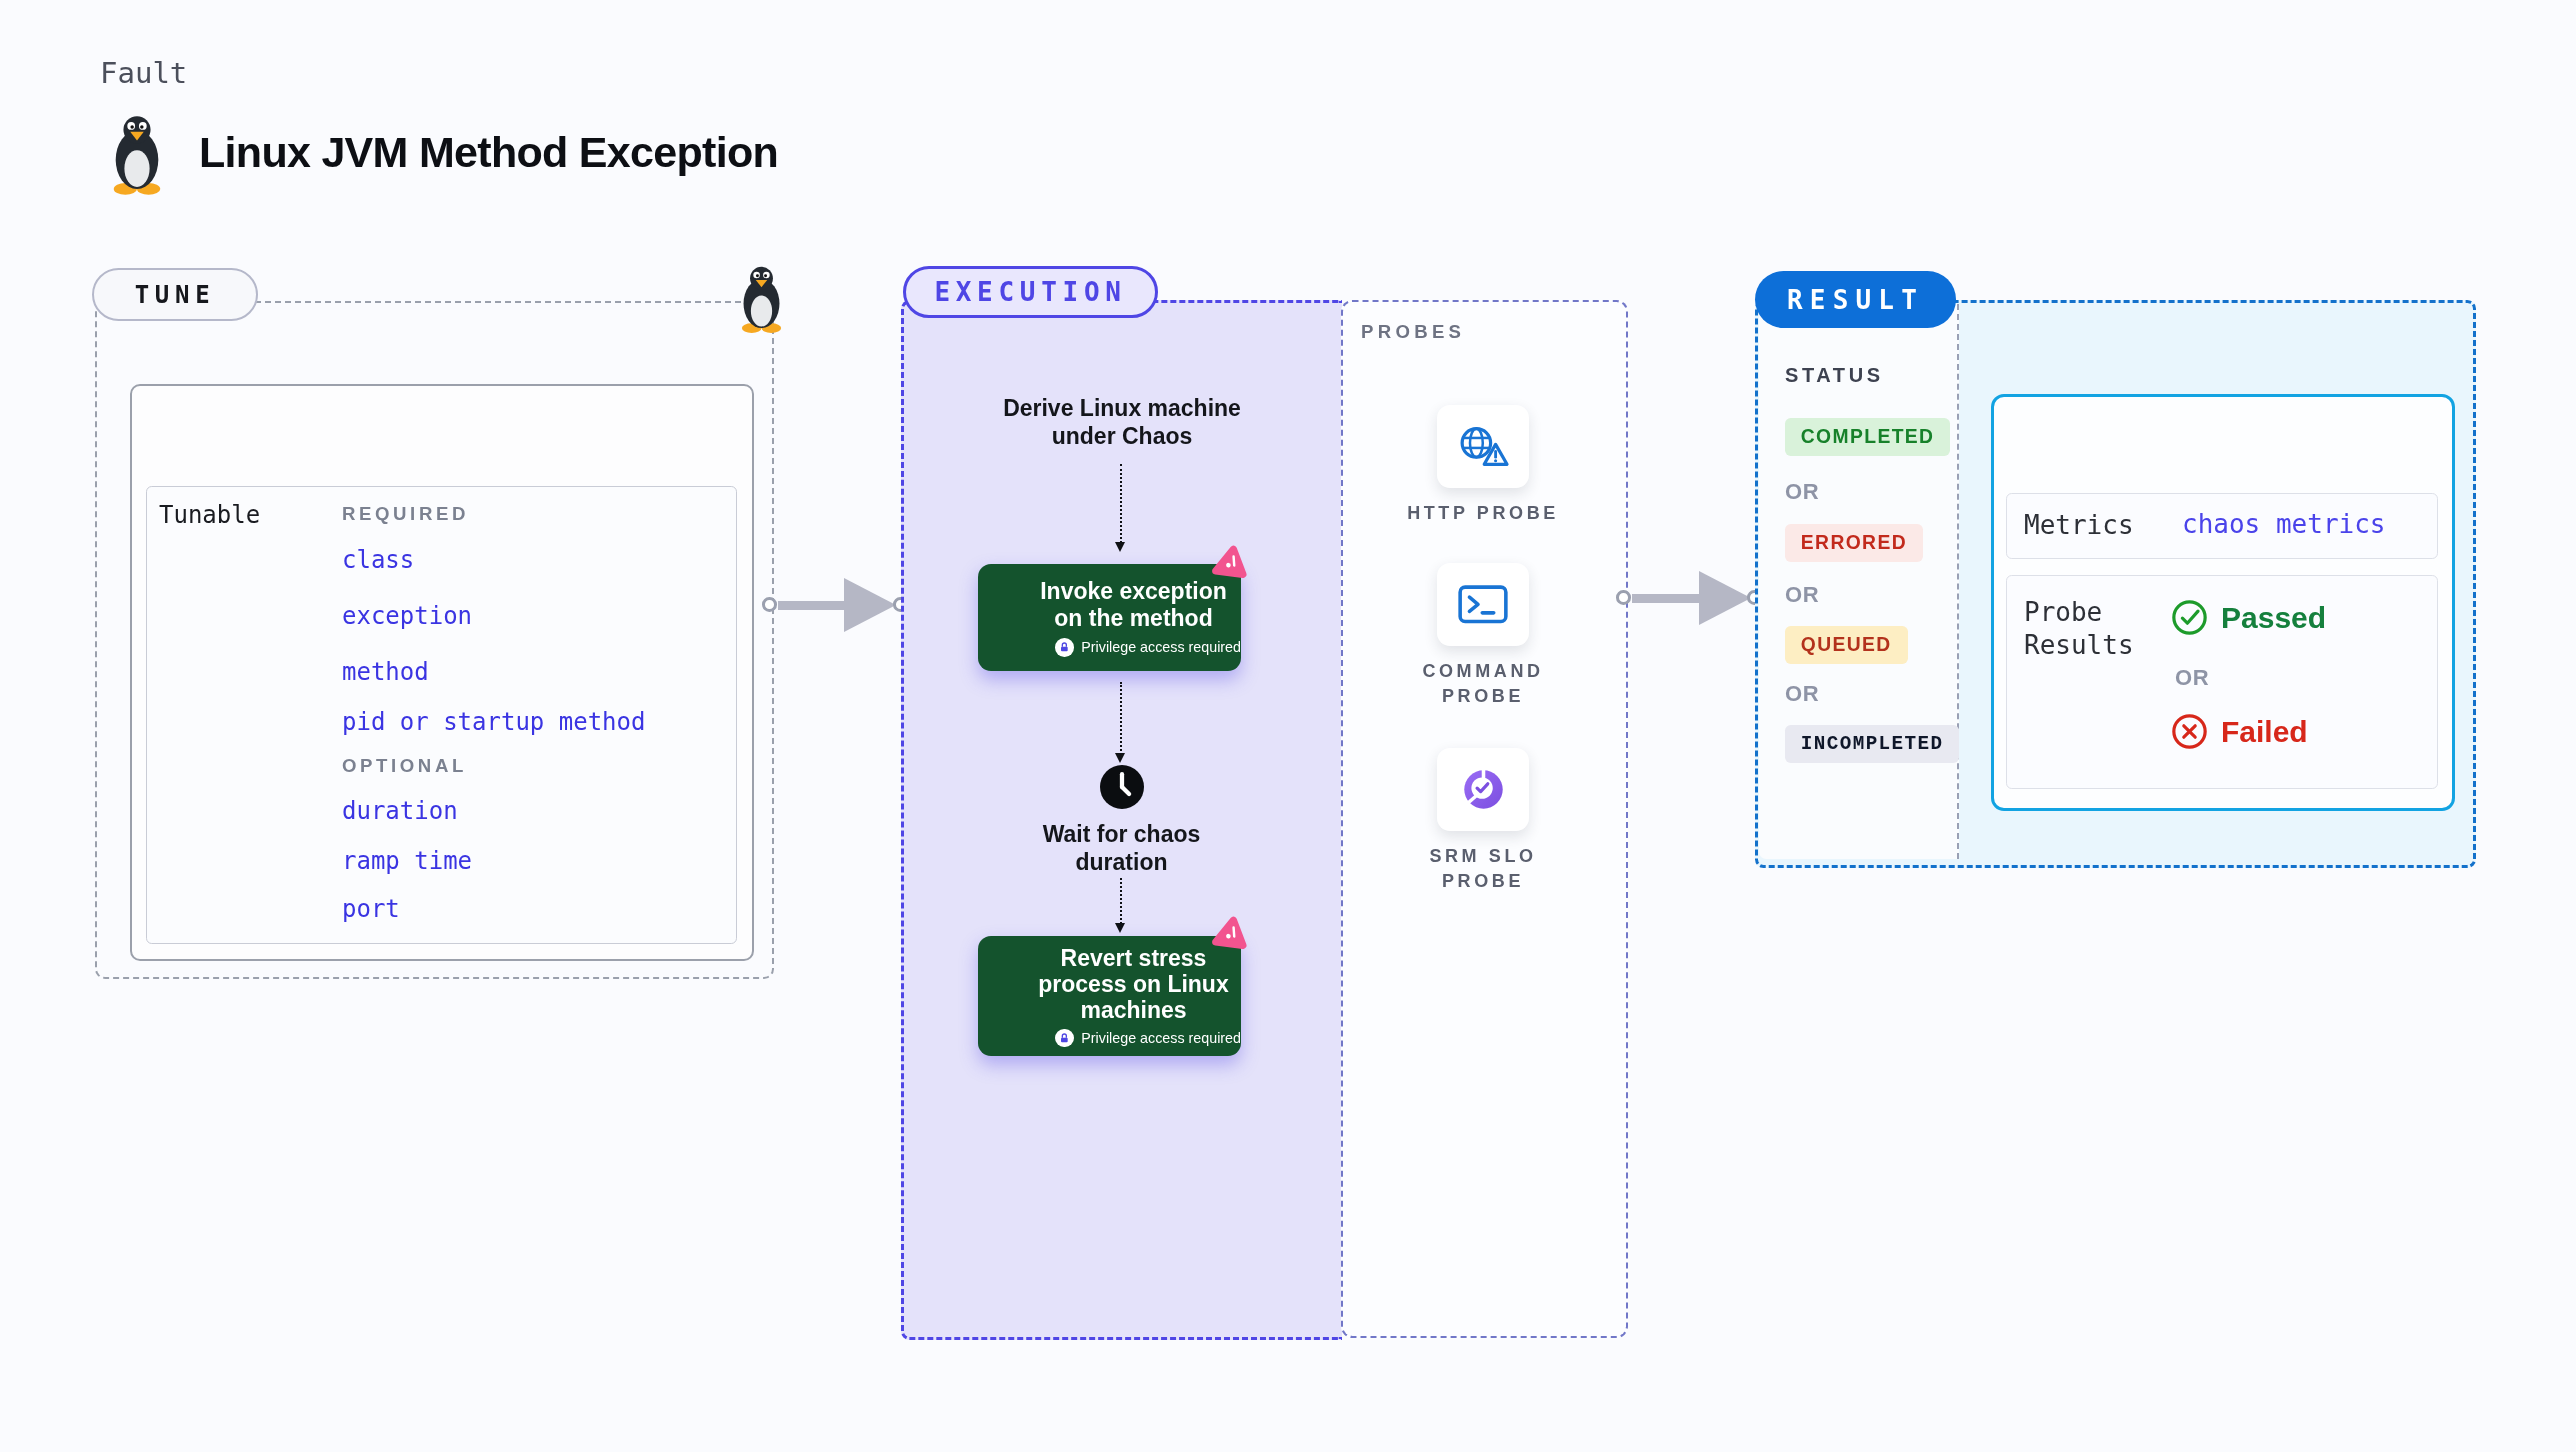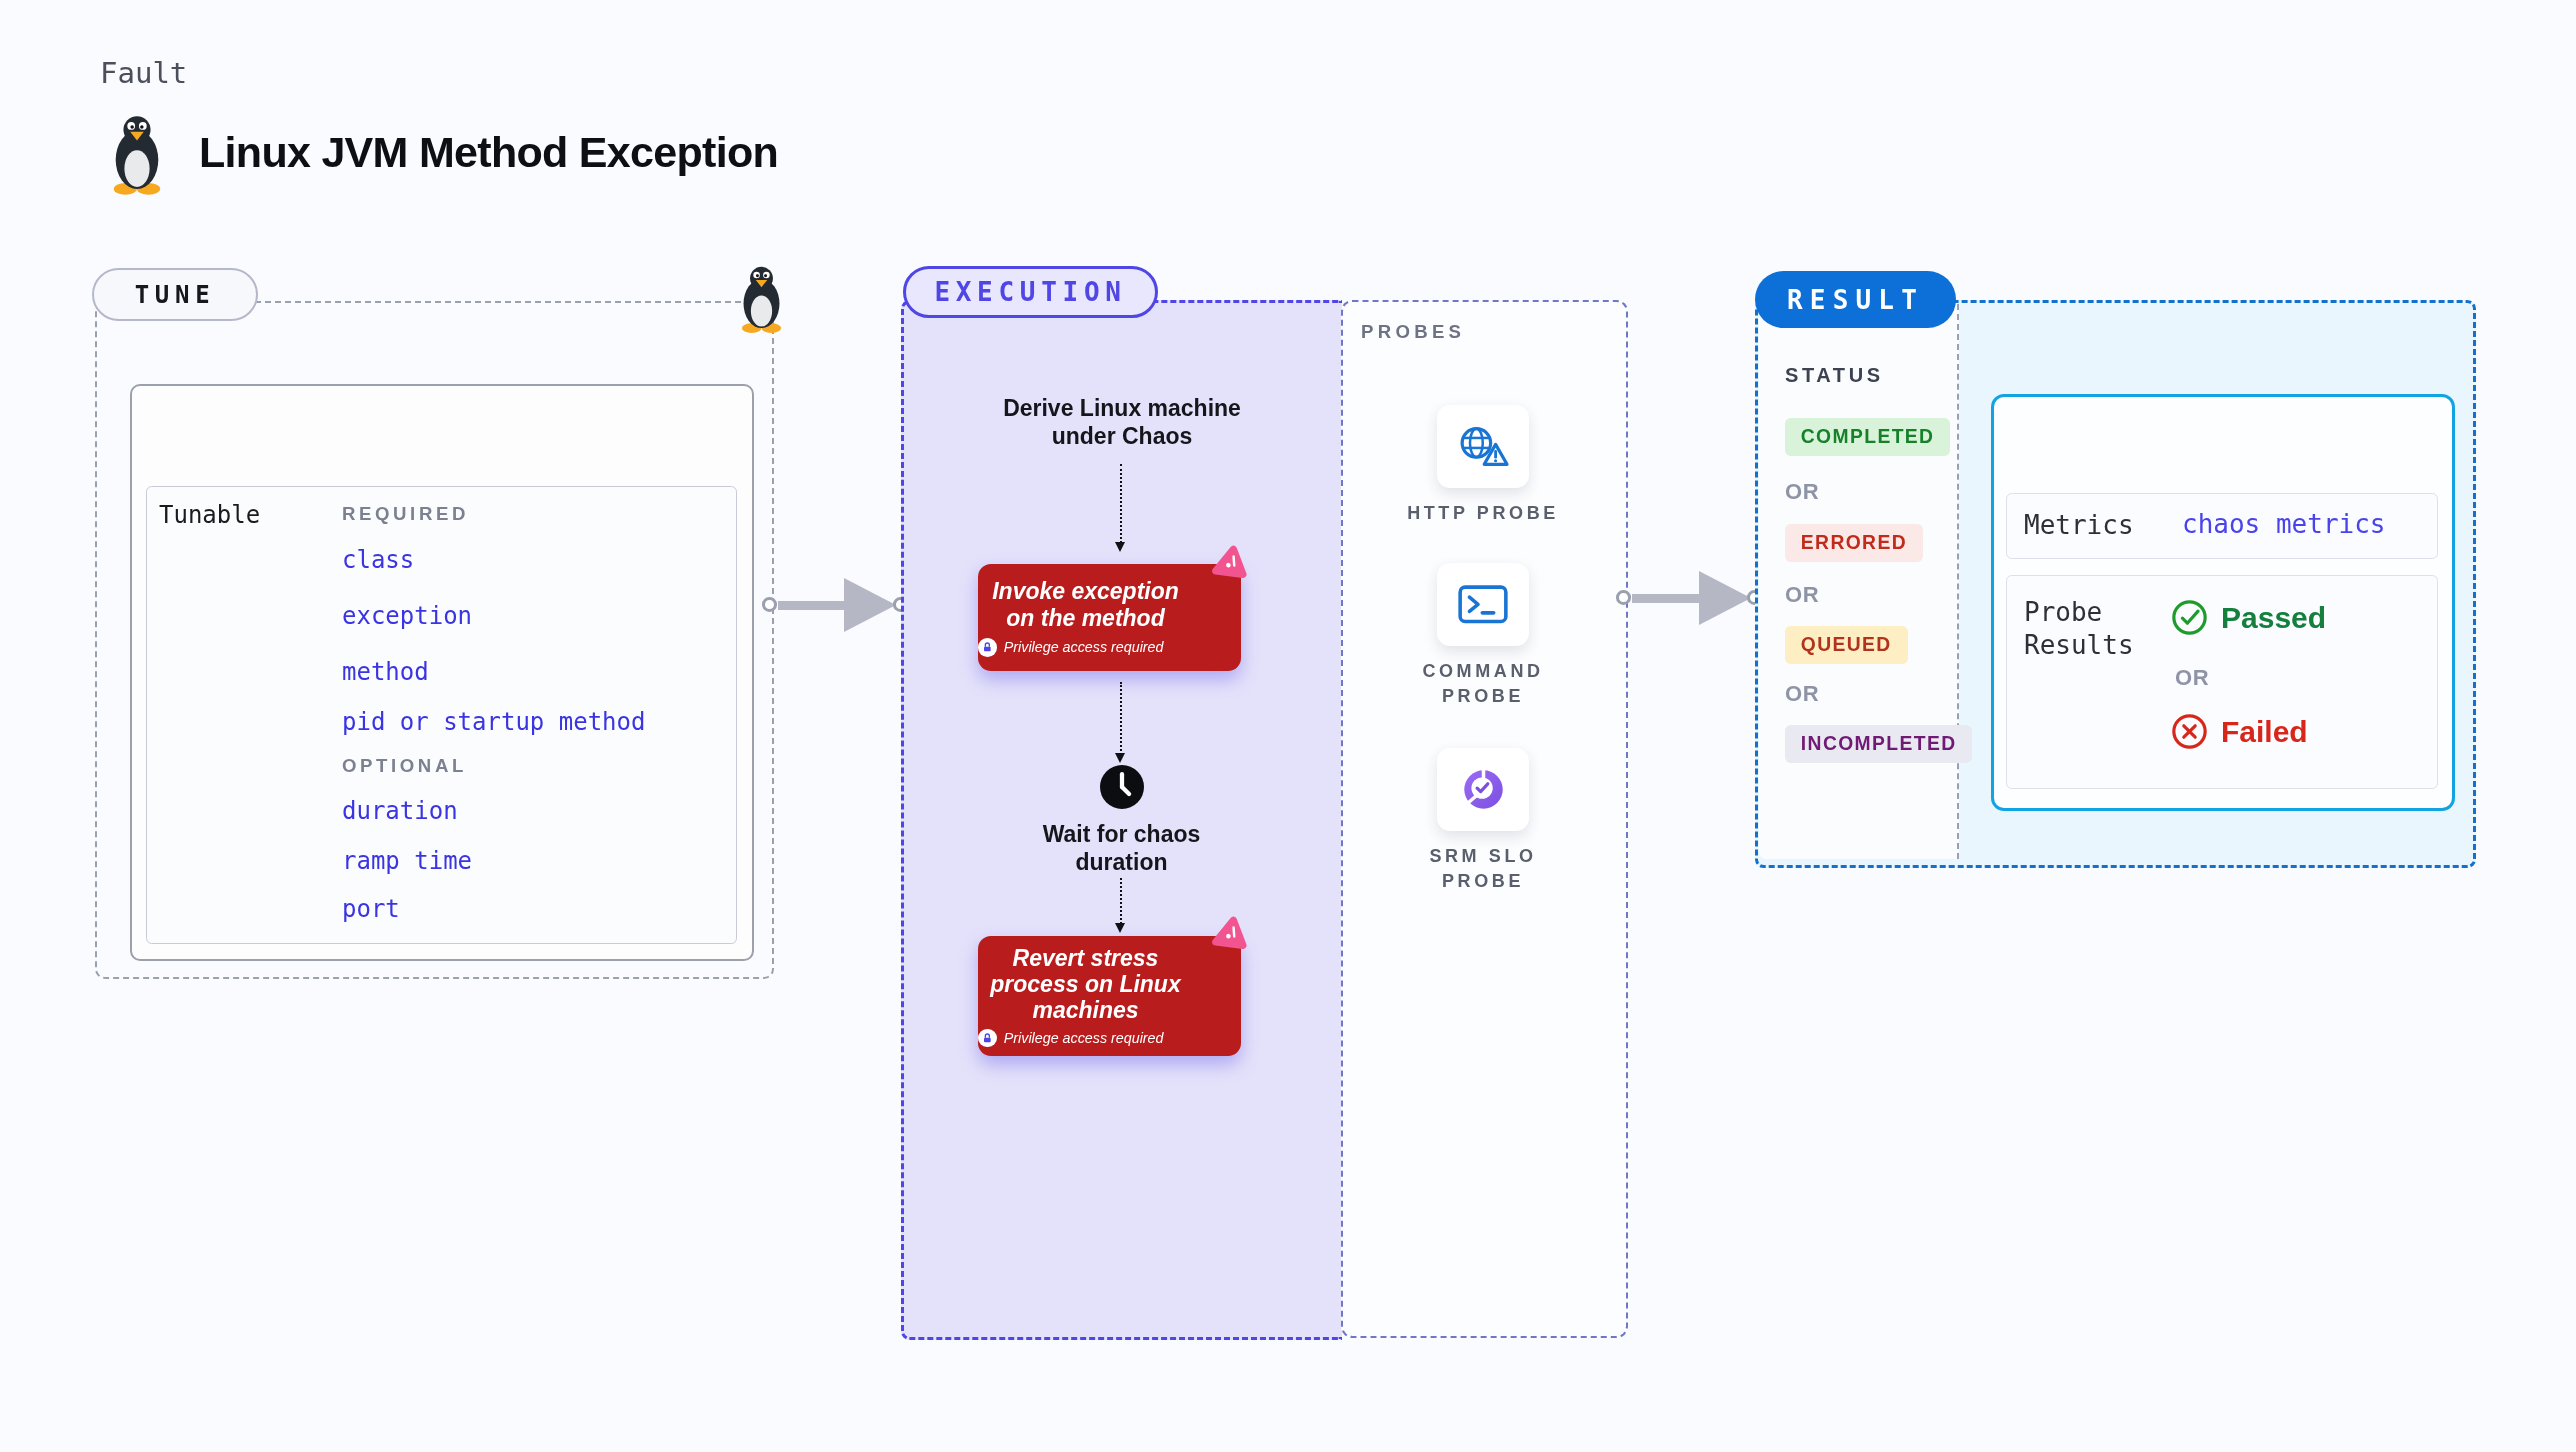--- a/index.html
+++ b/index.html
@@ -30,22 +30,22 @@
   .ui-panel{background:#fdfdfe;border:2.9px solid #9ba0ab;border-radius:10px;}
   .ui-header{background:#d8d9e2;border-radius:5.7px;display:flex;align-items:center;justify-content:center;
              font-size:27px;font-weight:600;color:#26292f;}
   .ui-list{background:#fbfcfe;border:1.4px solid #c9ccd6;border-radius:5.7px;}
   .tunable-label{font-size:24px;color:#191b20;}
   .req-label{font-size:18.6px;font-weight:600;letter-spacing:3.6px;color:#7b8190;}
   .tunable-link{font-size:24px;color:#3a34e2;cursor:pointer;}
 
   
   .step-title{font-size:23px;font-weight:700;color:#14161b;text-align:center;line-height:28px;}
-  .step-box{background:#b91c1c;border-radius:13px;box-shadow:0 8.6px 18.6px rgba(79,70,229,.35);
-            display:flex;flex-direction:column;align-items:flex-start;justify-content:center;gap:5.7px;font-style:italic;}
+  .step-box{background:#14532d;border-radius:13px;box-shadow:0 8.6px 18.6px rgba(79,70,229,.35);
+            display:flex;flex-direction:column;align-items:flex-end;justify-content:center;gap:5.7px;}
   .step-box .step-label{color:#fff;font-size:23px;font-weight:700;text-align:center;line-height:27px;}
   .priv-row{display:flex;align-items:center;gap:7.2px;}
   .priv-row .priv-text{color:#fff;font-size:14.3px;font-weight:500;}
   .lock-circle{width:18.6px;height:18.6px;border-radius:50%;background:#fff;display:flex;
                align-items:center;justify-content:center;}
   .dotted-arrow{width:0;border-left:2.9px dotted #0f1115;}
   .dotted-arrow::after{content:'';position:absolute;left:-7.2px;bottom:-10px;
                        border:5.7px solid transparent;border-top:10px solid #0f1115;}
   .chaos-chip{transform:rotate(10deg);}
 
@@ -62,21 +62,21 @@
              border-left:52px solid #b5b7c5;}
   .flow-dot{width:8.6px;height:8.6px;background:#ffffff;border:3.6px solid #9ba0af;border-radius:50%;}
 
   
   .status-label{font-size:20px;font-weight:700;letter-spacing:3.6px;color:#3d4250;}
   .status-badge{display:inline-block;padding:7.9px 15.8px;border-radius:5.7px;
                 font-size:19.3px;font-weight:700;letter-spacing:1.4px;}
   .b-completed{background:#d9f2da;color:#17812a;}
   .b-errored{background:#fbe9e7;color:#c22a1c;}
   .b-queued{background:#fdeec3;color:#b3321c;}
-  .b-incompleted{background:#e8e9f1;color:#701a75;}
+  .b-incompleted{background:#e8e9f1;color:#0f172a;font-family:Liberation Mono, monospace;}
   .or-label{font-size:22px;font-weight:600;color:#8e94a6;letter-spacing:0.7px;}
 
   .output-box{background:#fdfeff;border:3.6px solid #12a3e2;border-radius:13px;}
   .output-header{background:#d7d8e2;border-radius:5.7px;display:flex;align-items:center;justify-content:center;
                  font-size:29px;font-weight:600;color:#666b79;}
   .output-row{background:#fbfcff;border:1.4px solid #dde0e8;border-radius:5.7px;}
   .out-key{font-size:26px;color:#2d3037;line-height:33px;}
   .out-val{font-size:26px;color:#4a43ea;}
   .res-line{display:flex;align-items:center;gap:13px;}
   .res-passed{font-size:30px;font-weight:700;color:#15803d;}

